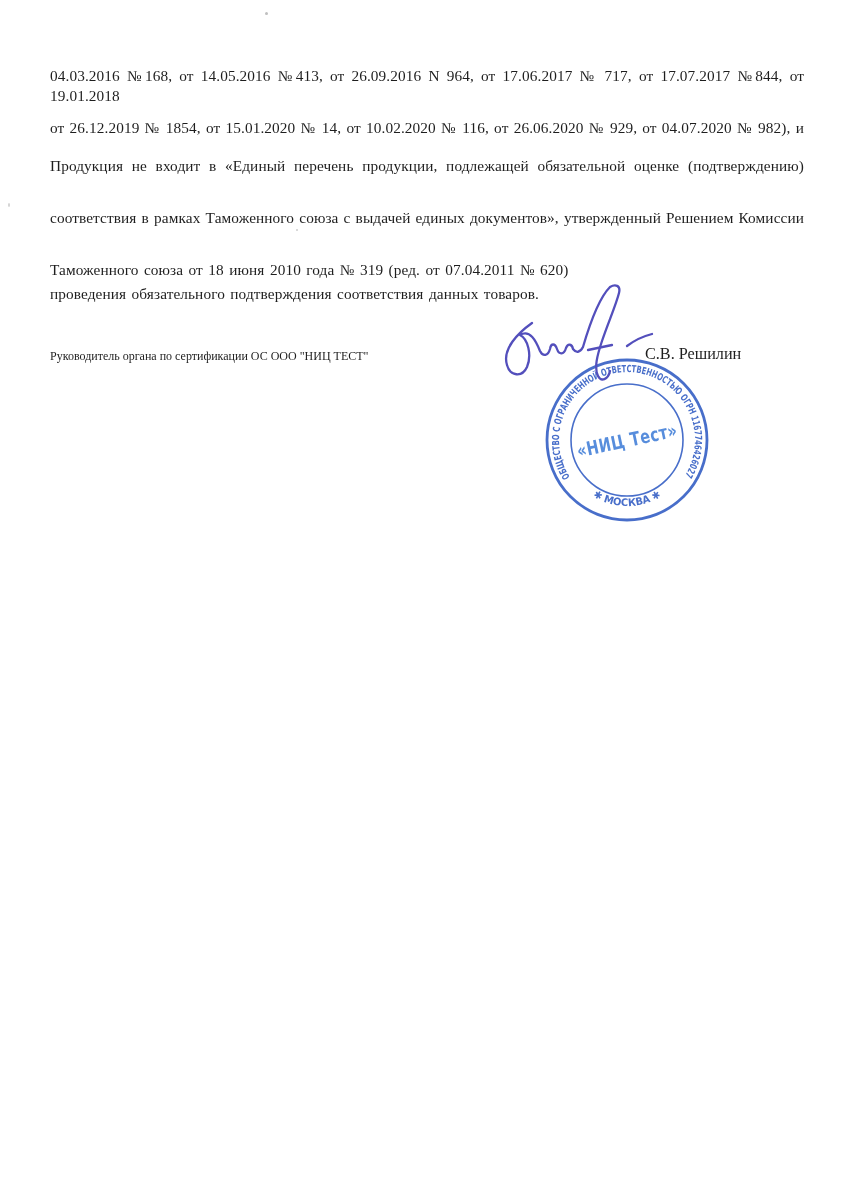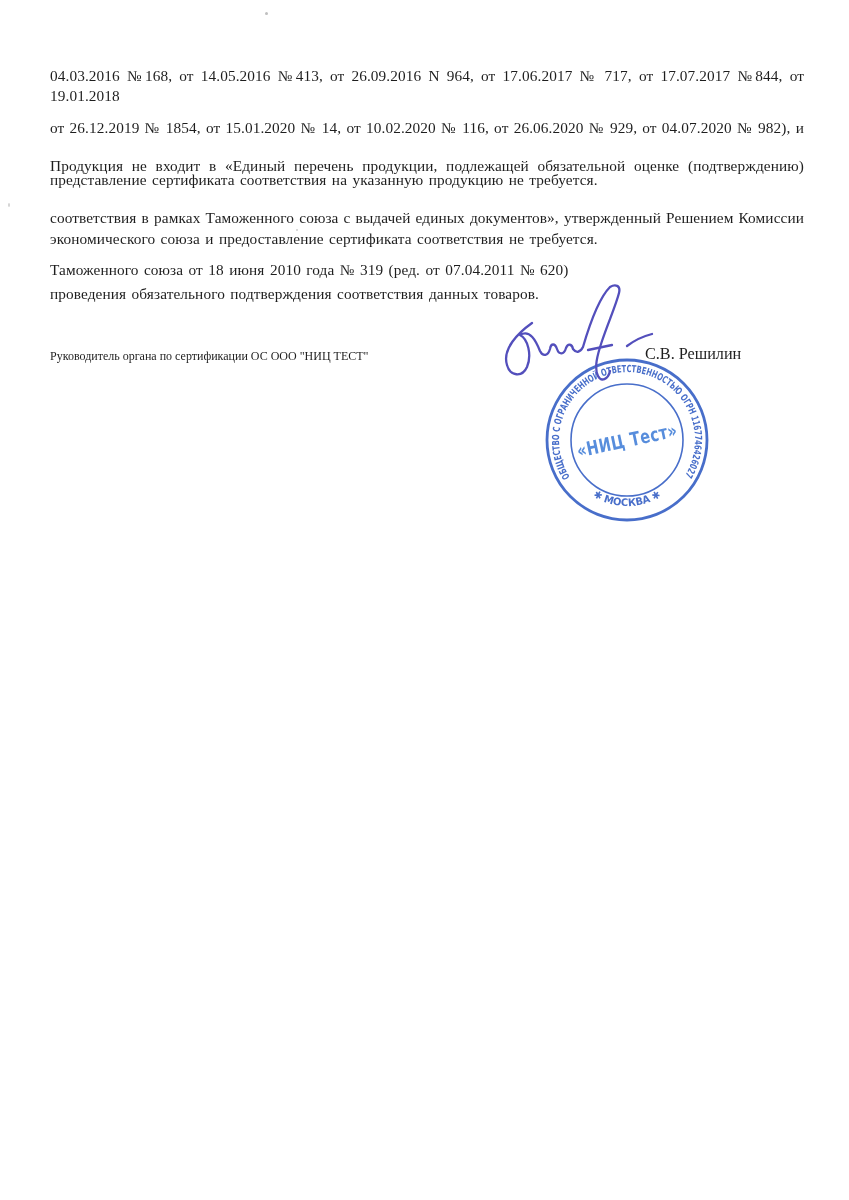--- a/index.html
+++ b/index.html
@@ -78,31 +78,29 @@
   #sp3{left:296px;top:229px;width:2px;height:2px;background:#cccccc;}
 </style>
 </head>
 <body>
 
 <div class="doc">
 
   <div class="para" id="p1">
     <div class="pline">04.03.2016 №168, от 14.05.2016 №413, от 26.09.2016 N 964, от 17.06.2017 № 717, от 17.07.2017 №844, от 19.01.2018</div>
     <div class="pline">от 26.12.2019 № 1854, от 15.01.2020 № 14, от 10.02.2020 № 116, от 26.06.2020 № 929, от 04.07.2020 № 982), и</div>
-    <div class="pline last">представление сертификата соответствия на указанную продукцию не требуется.</div>
   </div>
 
   <div class="para" id="p2">
     <div class="pline">Продукция не входит в «Единый перечень продукции, подлежащей обязательной оценке (подтверждению)</div>
     <div class="pline">соответствия в рамках Таможенного союза с выдачей единых документов», утвержденный Решением Комиссии</div>
     <div class="pline last">Таможенного союза от 18 июня 2010 года № 319 (ред. от 07.04.2011 № 620)</div>
   </div>
 
   <div class="para" id="p3">
-    <div class="pline last">экономического союза и предоставление сертификата соответствия не требуется.</div>
   </div>
 
   <div class="para" id="p4">
     <div class="pline last">проведения обязательного подтверждения соответствия данных товаров.</div>
   </div>
 
   <div class="sig-row">
     <div class="sig-label">Руководитель органа по сертификации ОС ООО "НИЦ ТЕСТ"</div>
     <div class="sig-name">С.В. Решилин</div>
   </div>

